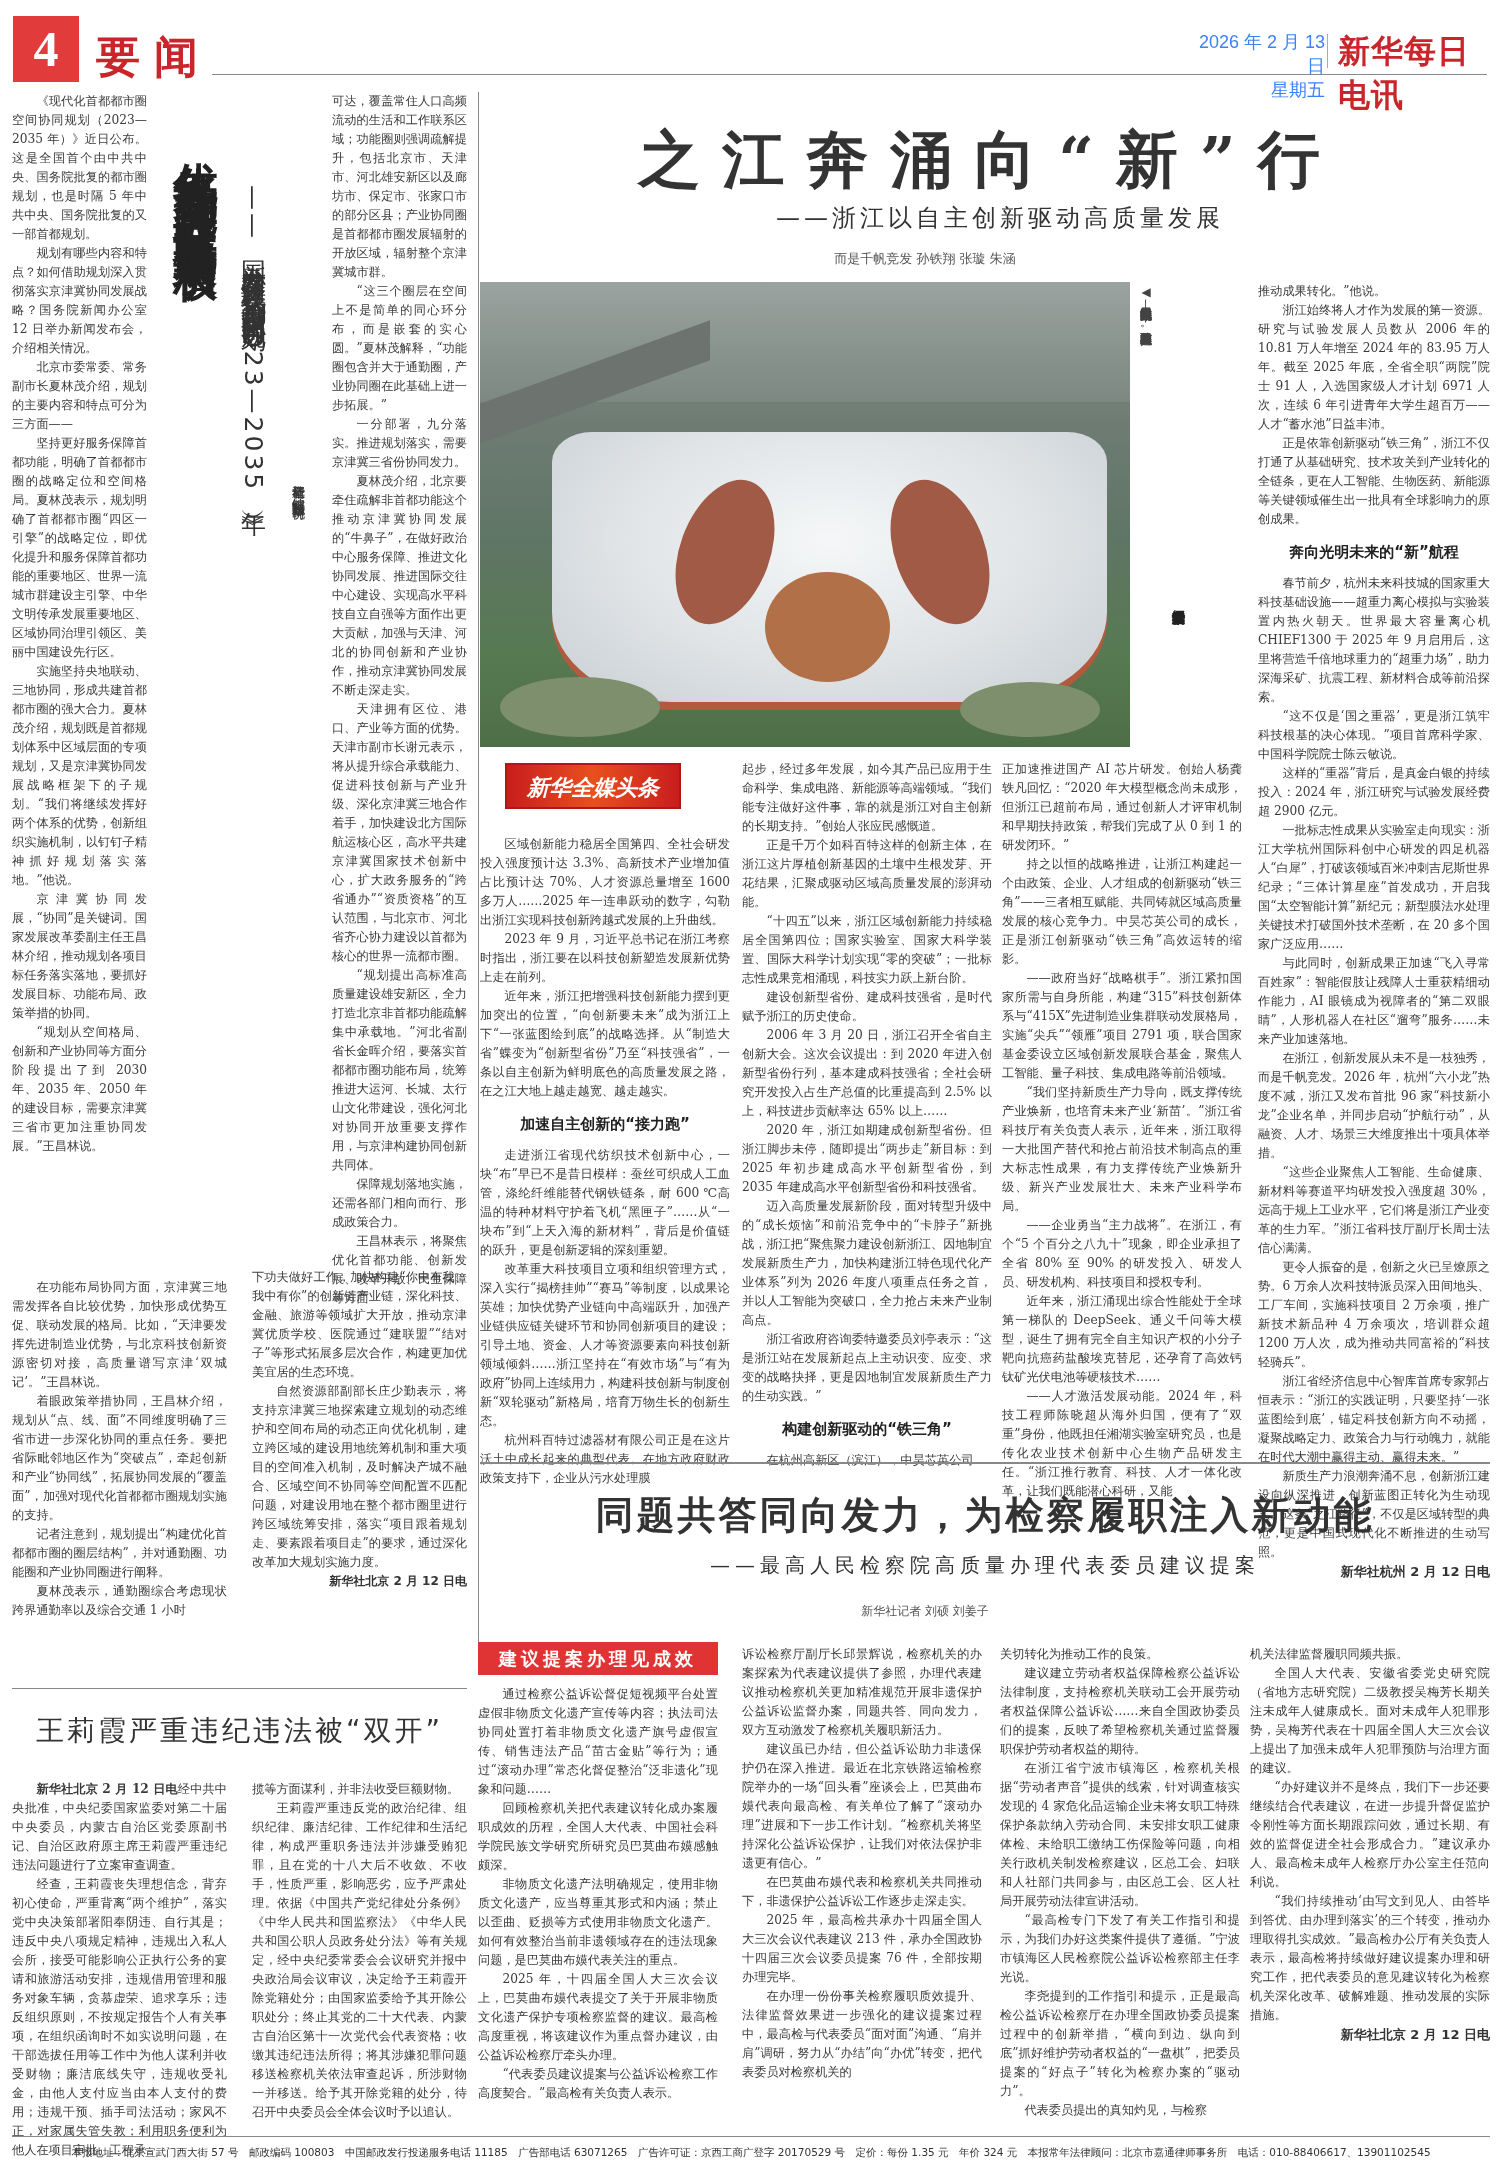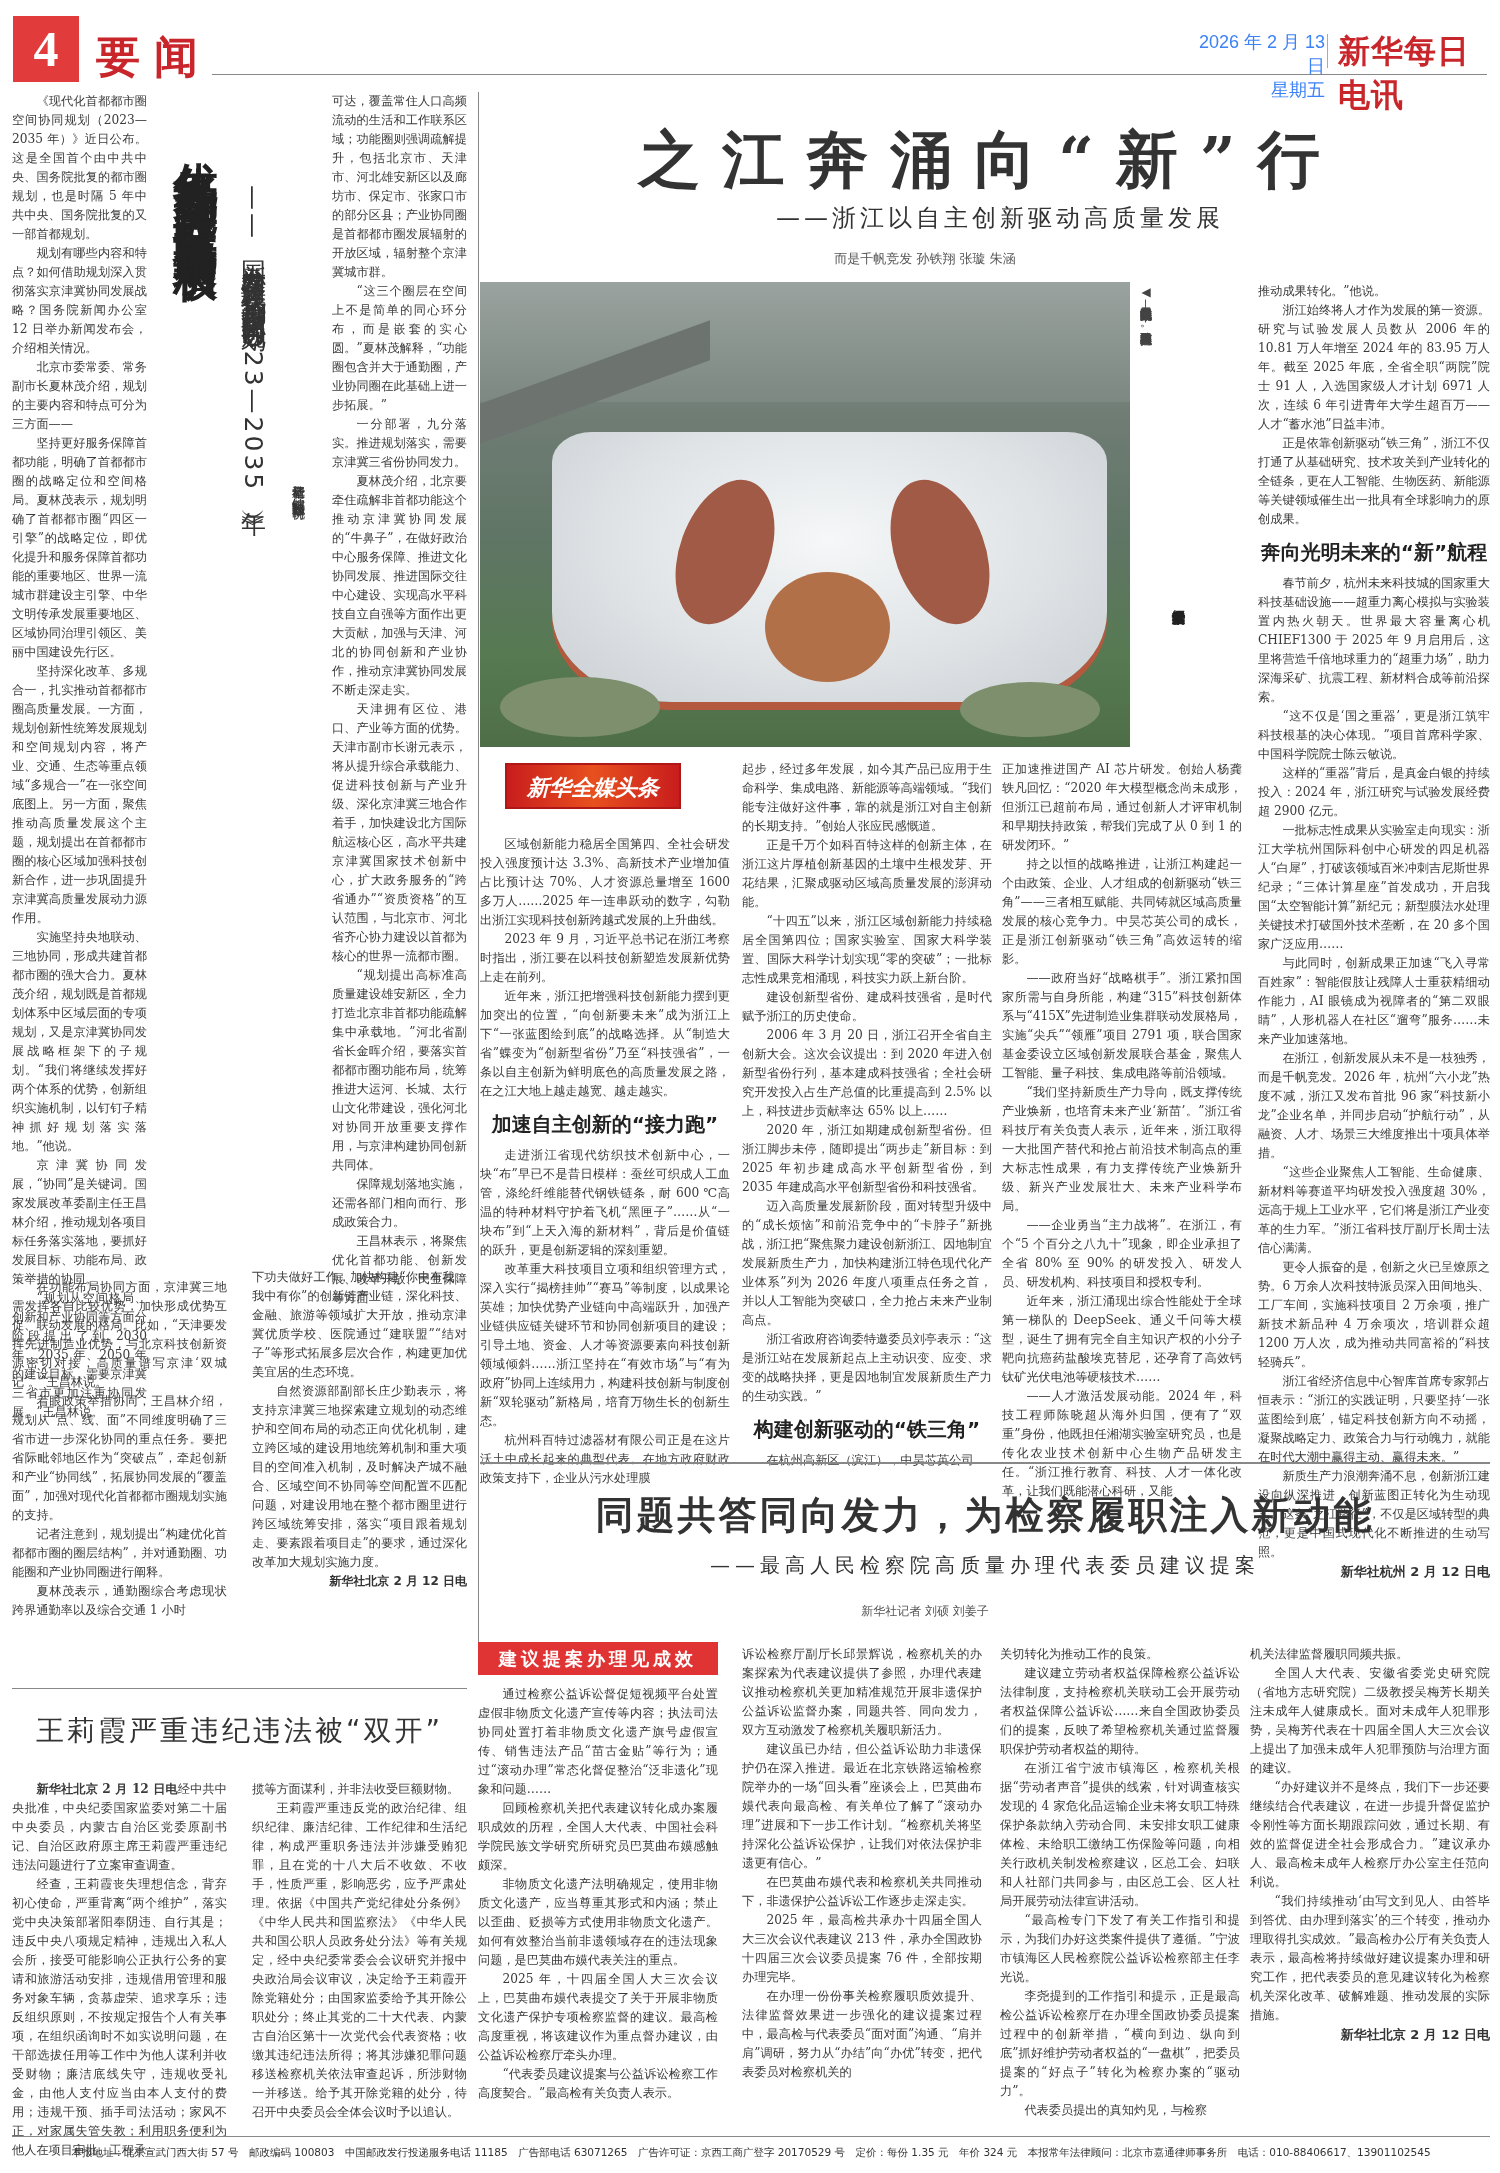--- a/index.html
+++ b/index.html
@@ -10,21 +10,21 @@
 .topline{left:212px;top:74px;width:1275px;height:1px;background:#999}
 .date{left:1195px;top:30px;font-size:18px;font-family:"Liberation Sans",sans-serif;color:#3b82f6;text-align:right;width:130px;line-height:24px}
 .vsep{left:1327px;top:34px;width:1px;height:34px;background:#aaa}
 .brand{left:1338px;top:30px;font-size:32px;color:#c8262b;font-weight:bold;letter-spacing:1px}
 .col{font-size:12.2px;line-height:19px;color:#3a3a3a;text-align:justify}
 .col p{text-indent:2em}
 .col .lead{font-weight:bold}
 .vtitle{writing-mode:vertical-rl;font-family:"DejaVu Sans",sans-serif;font-weight:bold;color:#222}
 .vsub{writing-mode:vertical-rl;font-family:"DejaVu Sans",sans-serif;color:#333}
 .dateline{font-family:"DejaVu Sans",sans-serif;font-weight:bold;font-size:13px;text-align:right;color:#333}
-.sechead{font-family:"DejaVu Sans",sans-serif;font-weight:bold;font-size:20px;text-align:center;color:#222;margin:14px 0 12px}
+.sechead{font-family:"DejaVu Sans",sans-serif;font-weight:bold;font-size:15px;text-align:center;color:#222;margin:14px 0 12px}
 .hr{background:#888}
 .photo{background:linear-gradient(180deg,#8a9690 0%,#6f7c74 30%,#5f7565 55%,#577a52 80%,#4e6e47 100%)}
 .roof{background:radial-gradient(ellipse at 50% 40%,#f5f7f8 0%,#dfe3e6 55%,#c9ced2 100%)}
 .redtag{background:#e03333;color:#fff;font-family:"DejaVu Sans",sans-serif;font-weight:bold;text-align:center}
 .footer{font-family:"DejaVu Sans",sans-serif;font-size:10.5px;color:#333}
 </style>
 </head>
 <body>
 
 <div class="abs pagenum">4</div>
@@ -35,21 +35,20 @@
   <div>星期五</div>
 </div>
 <div class="abs vsep"></div>
 <div class="abs brand">新华每日电讯</div>
 
 <div class="abs col" style="left:12px;top:92px;width:135px">
   <p>《现代化首都都市圈空间协同规划（2023—2035 年）》近日公布。这是全国首个由中共中央、国务院批复的都市圈规划，也是时隔 5 年中共中央、国务院批复的又一部首都规划。</p>
   <p>规划有哪些内容和特点？如何借助规划深入贯彻落实京津冀协同发展战略？国务院新闻办公室 12 日举办新闻发布会，介绍相关情况。</p>
   <p>北京市委常委、常务副市长夏林茂介绍，规划的主要内容和特点可分为三方面——</p>
   <p>坚持更好服务保障首都功能，明确了首都都市圈的战略定位和空间格局。夏林茂表示，规划明确了首都都市圈“四区一引擎”的战略定位，即优化提升和服务保障首都功能的重要地区、世界一流城市群建设主引擎、中华文明传承发展重要地区、区域协同治理引领区、美丽中国建设先行区。</p>
-  <p>坚持深化改革、多规合一，扎实推动首都都市圈高质量发展。一方面，规划创新性统筹发展规划和空间规划内容，将产业、交通、生态等重点领域“多规合一”在一张空间底图上。另一方面，聚焦推动高质量发展这个主题，规划提出在首都都市圈的核心区域加强科技创新合作，进一步巩固提升京津冀高质量发展动力源作用。</p>
   <p>实施坚持央地联动、三地协同，形成共建首都都市圈的强大合力。夏林茂介绍，规划既是首都规划体系中区域层面的专项规划，又是京津冀协同发展战略框架下的子规划。“我们将继续发挥好两个体系的优势，创新组织实施机制，以钉钉子精神抓好规划落实落地。”他说。</p>
   <p>京津冀协同发展，“协同”是关键词。国家发展改革委副主任王昌林介绍，推动规划各项目标任务落实落地，要抓好发展目标、功能布局、政策举措的协同。</p>
   <p>“规划从空间格局、创新和产业协同等方面分阶段提出了到 2030 年、2035 年、2050 年的建设目标，需要京津冀三省市更加注重协同发展。”王昌林说。</p>
 </div>
 
 <div class="abs vtitle" style="left:168px;top:128px;height:880px;font-size:44px;line-height:56px;letter-spacing:4px">优化提升首都功能 打造区域高质量发展增长极</div>
 <div class="abs vsub" style="left:238px;top:185px;height:850px;font-size:25px;line-height:30px;letter-spacing:3px">——国新办发布会解读《现代化首都都市圈空间协同规划（2023—2035年）》</div>
 <div class="abs vsub" style="left:290px;top:475px;height:250px;font-size:13px;line-height:16px">
   <span>新华社记者</span>　<span>戴锦镕 魏弘毅 何晓</span>
 </div>

